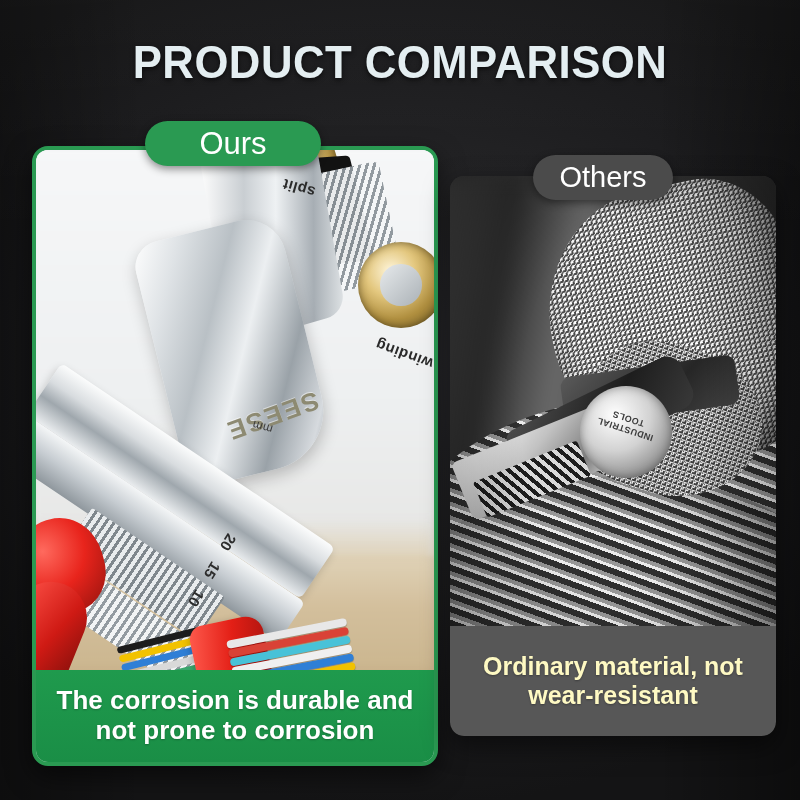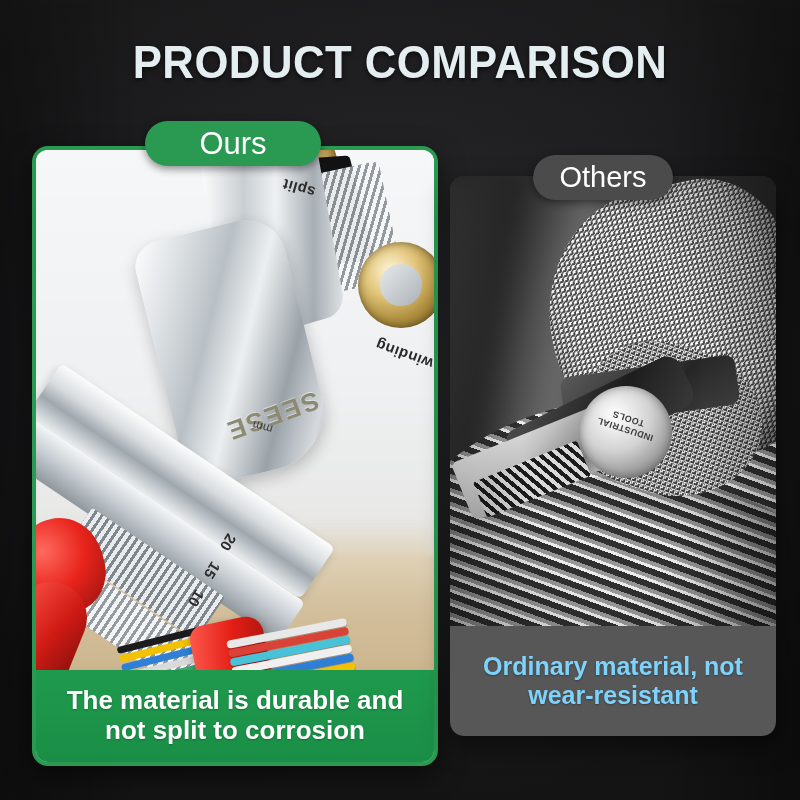--- a/index.html
+++ b/index.html
@@ -316,21 +316,21 @@
   }
   #others-vignette{
     position:absolute; inset:0;
     background:radial-gradient(ellipse at 50% 42%, rgba(0,0,0,0) 40%, rgba(0,0,0,.48) 100%);
     pointer-events:none;
   }
   
   #others-caption{
     position:absolute; left:0; right:0; bottom:0; height:110px;
     background:#575757;
-    color:#7dd3fc;
+    color:#fef9c3;
     display:flex; align-items:center; justify-content:center;
     text-align:center;
     font-size:25px; font-weight:700; line-height:1.18;
     padding:0 14px;
     border-radius:0 0 14px 14px;
     text-shadow:0 1px 2px rgba(0,0,0,.3);
   }
 
   
   .badge{
@@ -413,21 +413,21 @@
         <i style="top:45px;background:#f2c200"></i>
 
       </div>
 
       <div id="mm-lbl">mm</div>
       <div class="scale-num" id="num10">10</div>
       <div class="scale-num" id="num15">15</div>
       <div class="scale-num" id="num20">20</div>
     </div>
 
-    <div id="ours-caption">The material is durable and not split to corrosion</div>
+    <div id="ours-caption">The corrosion is durable and not prone to corrosion</div>
   </div>
 
   <div class="panel" id="panel-others">
     <div id="others-photo">
       <div id="bg-dark-blur"></div>
       <div id="bg-floor"></div>
       <div id="coil"></div>
       <div id="coil-shadow"></div>
 
       <div id="glove"></div>

